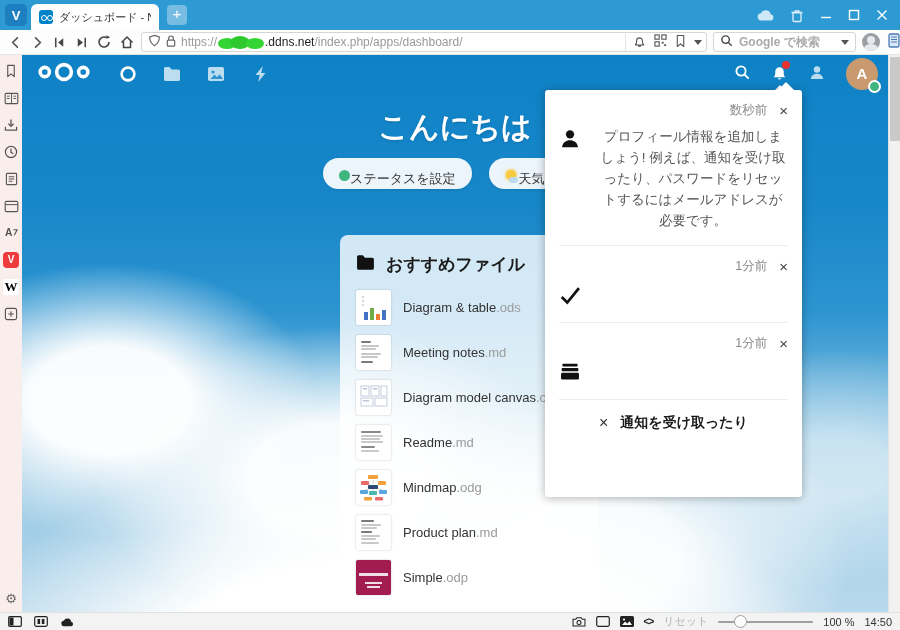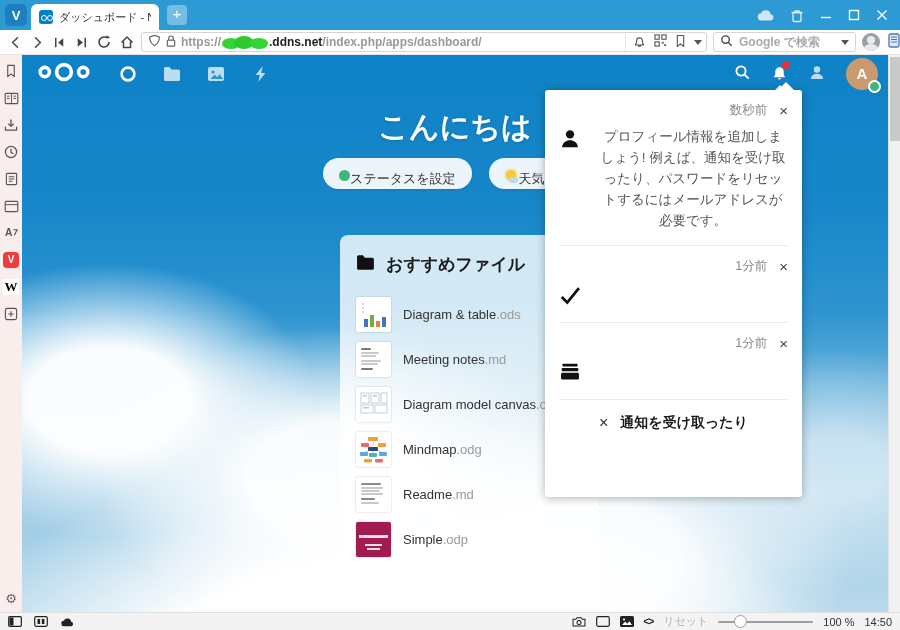--- a/index.html
+++ b/index.html
@@ -18,21 +18,21 @@
   .tab-title { font-size:11px; color:#333; white-space:nowrap; overflow:hidden; }
   .newtab-btn { margin-left:8px; width:20px; height:20px; border-radius:4px; background:rgba(255,255,255,.35); color:#fff; font-size:15px; line-height:18px; text-align:center; }
   .tb-right { margin-left:auto; display:flex; align-items:center; gap:16px; padding-right:12px; }
   .tb-right svg { display:block; }
 
   
   .addressbar { position:absolute; left:0; top:30px; width:900px; height:25px; background:#fdfdfd; border-bottom:1px solid #e4e4e4; display:flex; align-items:center; }
   .nav-icons { display:flex; align-items:center; gap:7px; padding:0 6px 0 8px; }
   .nav-icons svg { display:block; }
   .urlfield { height:20px; flex:none; width:566px; background:#fff; border:1px solid #d5d5d5; border-radius:3px; display:flex; align-items:center; padding:0 4px 0 6px; gap:4px; }
-  .url-text { flex:1; white-space:nowrap; overflow:hidden; font-size:12px; display:flex; align-items:center;font-weight:bold; }
+  .url-text { flex:1; white-space:nowrap; overflow:hidden; font-size:12px; display:flex; align-items:center; }
   .url-scheme { color:#999; }
   .url-host { color:#222; }
   .url-path { color:#999; }
   .redact-blob { display:inline-block; width:46px; height:13px; position:relative; margin:0 1px; }
   .redact-blob i { position:absolute; background:#35d435; border-radius:50%; }
   .redact-blob i:nth-child(1){ left:0; top:2px; width:18px; height:11px; }
   .redact-blob i:nth-child(2){ left:12px; top:0; width:20px; height:13px; background:#2fc92f; }
   .redact-blob i:nth-child(3){ left:28px; top:2px; width:18px; height:11px; }
   .field-icons { display:flex; align-items:center; gap:8px; border-left:1px solid #e3e3e3; padding-left:7px; }
   .caret-down { width:0; height:0; border-left:4px solid transparent; border-right:4px solid transparent; border-top:5px solid #555; }
@@ -75,21 +75,21 @@
   .greeting { position:absolute; left:0; top:52px; width:100%; text-align:center; color:#fff; font-size:30px; font-weight:bold; text-shadow:0 1px 3px rgba(0,0,0,.15); }
   .pills { position:absolute; left:0; top:103px; width:100%; display:flex; justify-content:center; gap:17px; }
   .pill { height:31px; border-radius:16px; background:rgba(255,255,255,.92); display:flex; align-items:flex-start; padding:12px 16px; font-size:13px; color:#333; box-shadow:0 1px 3px rgba(0,0,0,.1); }
   .pill .dot-green { width:11px; height:11px; border-radius:50%; background:#3fb57f; }
   .pill .sun { width:14px; height:14px; position:relative; }
   .pill .sun:before { content:""; position:absolute; left:1px; top:0; width:10px; height:10px; border-radius:50%; background:#f6c93f; box-shadow:0 0 3px 1px rgba(246,201,63,.8); }
   .pill .sun:after { content:""; position:absolute; left:4px; top:7px; width:9px; height:6px; border-radius:4px; background:#bcd9ee; }
 
   
   .files-panel { position:absolute; left:318px; top:180px; width:259px; height:400px; border-radius:8px; background:rgba(255,255,255,.8); padding:18px 16px 0 16px; }
-  .fp-title { display:flex; align-items:center; gap:10px; font-size:17px; font-weight:bold; color:#1b1b1b; margin-bottom:16px; }
+  .fp-title { display:flex; align-items:center; gap:10px; font-size:17px; font-weight:bold; color:#1b1b1b; margin-bottom:9px; }
   .file-row { display:flex; align-items:center; gap:12px; height:45px; }
   .thumb { width:35px; height:35px; border-radius:2px; background:#fff; box-shadow:0 0 2px rgba(0,0,0,.25); position:relative; overflow:hidden; flex:none; }
   .fname { font-size:13px; white-space:nowrap; overflow:hidden; }
   .fname .ext { color:#9a9a9a; }
   .t-lines i { position:absolute; left:5px; height:2px; background:#c9c9c9; border-radius:1px; }
   .thumb svg { position:absolute; left:0; top:0; }
   .t-slide { background:#a21c52; }
   .t-slide i { position:absolute; background:rgba(255,255,255,.85); }
 
   
@@ -432,48 +432,60 @@
               <g fill="#b9c4d6">
                 <rect x="7" y="8" width="4" height="1.5"></rect>
                 <rect x="17" y="8" width="4" height="1.5"></rect>
                 <rect x="7" y="20" width="6" height="1.5"></rect>
               </g>
             </svg>
           </span>
         <span class="fname"><span>Diagram model canvas</span><span class="ext">.odg</span></span>
       </div>
       <div class="file-row">
+        <span class="thumb t-lines">
+            <i style="top:6px;width:20px;background:#8a8a8a"></i>
+            <i style="top:10px;width:22px"></i>
+            <i style="top:13px;width:19px"></i>
+            <i style="top:16px;width:22px"></i>
+            <i style="top:21px;width:14px;background:#8a8a8a"></i>
+            <i style="top:25px;width:18px"></i>
+          </span>
+        <span class="fname"><span>Readme</span><span class="ext">.md</span></span>
+      </div>
+      <div class="file-row">
         <span class="thumb">
             <svg width="35" height="35" viewBox="0 0 35 35">
               <g stroke="#bbb" stroke-width=".7">
                 <path d="M17 10v4M17 18v4M11 13l4 3M24 13l-4 3M9 20l6-2M26 20l-6-2"></path>
               </g>
               <rect x="12" y="5" width="10" height="4" rx="1" fill="#f0a13a"></rect>
               <rect x="5" y="11" width="8" height="4" rx="1" fill="#e86a6a"></rect>
               <rect x="22" y="11" width="8" height="4" rx="1" fill="#f0a13a"></rect>
               <rect x="12" y="15" width="10" height="4" rx="1" fill="#2e4a77"></rect>
               <rect x="4" y="20" width="8" height="4" rx="1" fill="#5aa7e0"></rect>
               <rect x="13" y="21" width="8" height="4" rx="1" fill="#47b8b0"></rect>
               <rect x="23" y="20" width="8" height="4" rx="1" fill="#5aa7e0"></rect>
               <rect x="8" y="27" width="8" height="3.5" rx="1" fill="#f0a13a"></rect>
               <rect x="19" y="27" width="8" height="3.5" rx="1" fill="#e86a6a"></rect>
             </svg>
           </span>
         <span class="fname"><span>Mindmap</span><span class="ext">.odg</span></span>
       </div>
       <div class="file-row">
         <span class="thumb t-lines">
-            <i style="top:6px;width:20px;background:#8a8a8a"></i>
-            <i style="top:10px;width:22px"></i>
-            <i style="top:13px;width:19px"></i>
-            <i style="top:16px;width:22px"></i>
-            <i style="top:21px;width:14px;background:#8a8a8a"></i>
-            <i style="top:25px;width:18px"></i>
-          </span>
-        <span class="fname"><span>Readme</span><span class="ext">.md</span></span>
+            <i style="top:5px;width:13px;background:#7a7a7a"></i>
+            <i style="top:9px;width:20px"></i>
+            <i style="top:12px;width:16px"></i>
+            <i style="top:16px;width:11px;background:#7a7a7a"></i>
+            <i style="top:20px;width:19px"></i>
+            <i style="top:23px;width:15px"></i>
+            <i style="top:27px;width:18px"></i>
+          </span>
+        <span class="fname"><span>Product plan</span><span class="ext">.md</span></span>
       </div>
       <div class="file-row">
         <span class="thumb t-slide">
             <i style="left:3px;top:13px;width:29px;height:3px"></i>
             <i style="left:9px;top:22px;width:17px;height:1.5px"></i>
             <i style="left:11px;top:26px;width:13px;height:1.5px"></i>
           </span>
         <span class="fname"><span>Simple</span><span class="ext">.odp</span></span>
       </div>
     </div>

